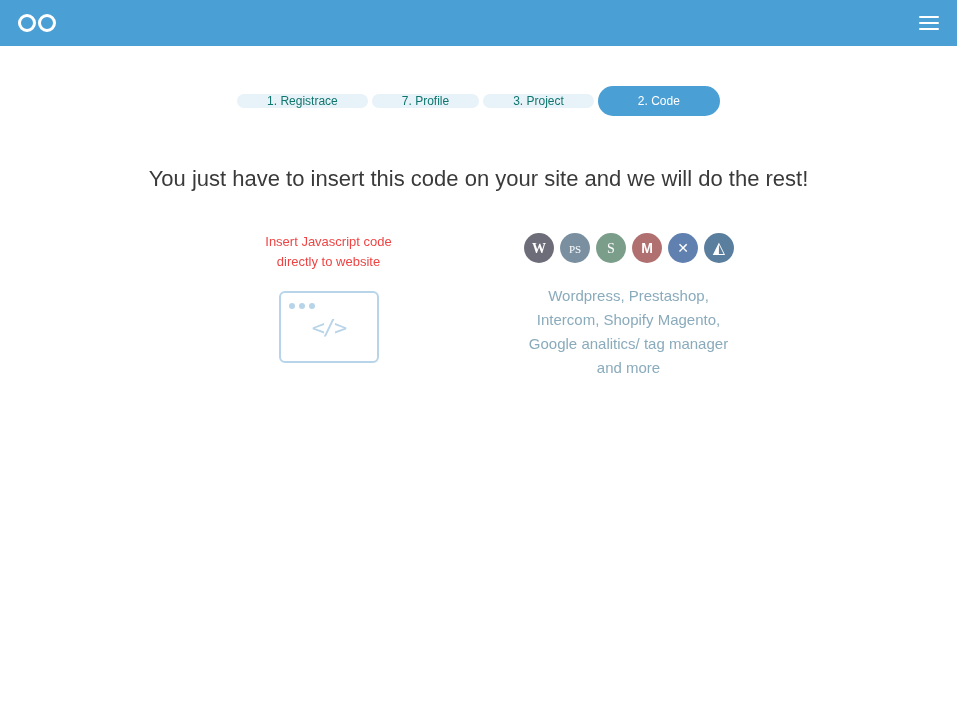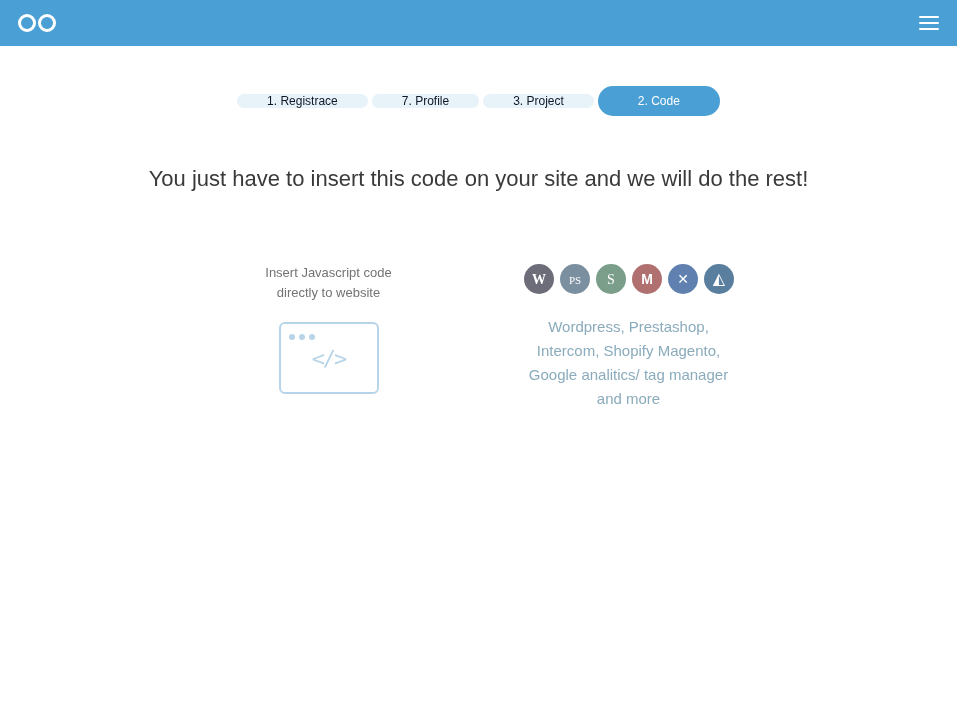--- a/index.html
+++ b/index.html
@@ -67,61 +67,61 @@
       display: flex;
       align-items: center;
       justify-content: center;
       margin-bottom: 50px;
       gap: 0;
     }
 
     .step {
       padding: 0 30px;
       font-size: 12px;
-      color: #0f172a;
+      color: #0f766e;
       background: #e8f2f9;
       border-radius: 20px;
       margin: 0 2px;
       white-space: nowrap;
     }
 
     .step.active {
       background: #4a9fd4;
       color: white;
       padding: 8px 40px;
     }
 
     
     .main-heading {
       text-align: center;
       color: #3a3a3a;
       font-size: 22px;
       font-weight: 400;
-      margin-bottom: 71px;
+      margin-bottom: 40px;
     }
 
     
     .options-container {
       display: flex;
       justify-content: center;
       gap: 80px;
       align-items: flex-start;
     }
 
     .option-column {
       display: flex;
       flex-direction: column;
       align-items: center;
       gap: 20px;
       width: 220px;
     }
 
     .option-label {
       font-size: 13px;
-      color: #737373;
+      color: #ef4444;
       text-align: center;
       line-height: 1.5;
     }
 
     
     .code-icon-box {
       width: 100px;
       height: 72px;
       border: 2px solid #b8d4e8;
       border-radius: 6px;

